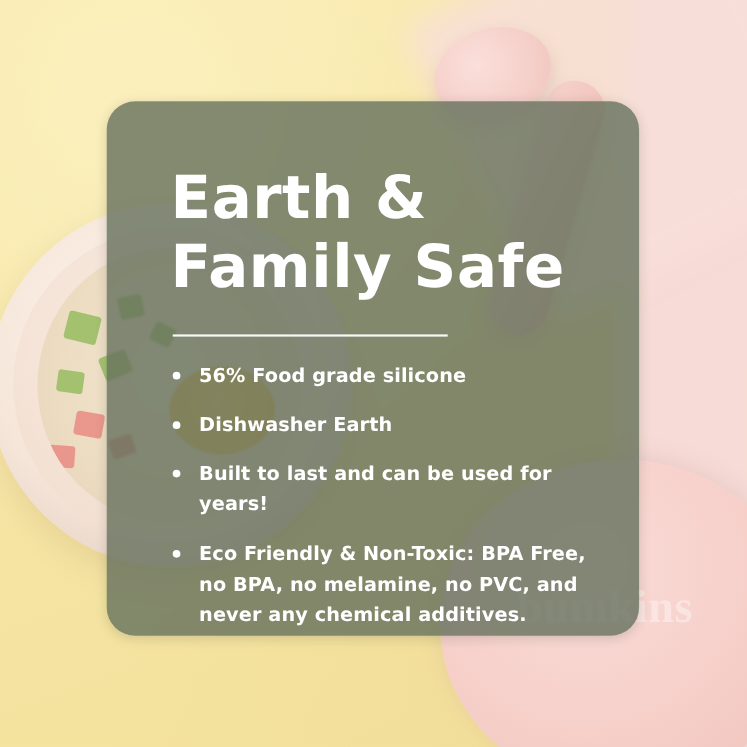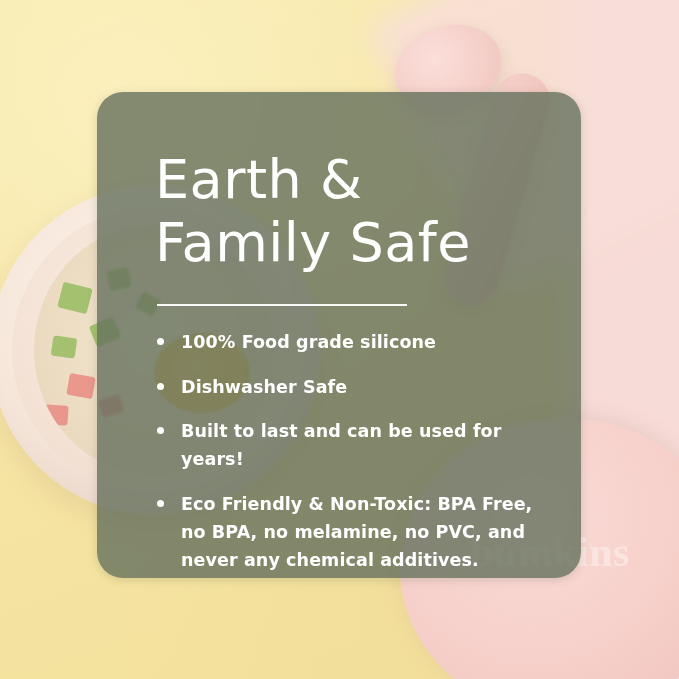--- a/index.html
+++ b/index.html
@@ -173,21 +173,21 @@
     background: rgba(101, 112, 92, 0.80);
     box-shadow: 0 2px 10px rgba(60,70,55,.18);
     color: #ffffff;
     box-sizing: border-box;
     padding: 38px 44px 30px 58px;
     backdrop-filter: blur(1px);
   }
   .card-title {
     font-size: 54px;
     line-height: 1.17;
-    font-weight: 400;
+    font-weight: 700;
     letter-spacing: .5px;
     margin: 18px 0 0 0;
     white-space: pre-line;
     font-family: "DejaVu Sans", sans-serif;
   }
   .divider {
     width: 250px;
     height: 2px;
     background: #ffffff;
     margin: 30px 0 22px 2px;
@@ -249,20 +249,20 @@
   <div class="spoon-bowl"></div>
 
   <div class="lid"></div>
   <div class="lid-emboss">bumkins</div>
 
   <div class="card">
     <h1 class="card-title">Earth &amp;
 Family Safe</h1>
     <div class="divider"></div>
     <ul class="bullets">
-      <li>100% Food grade silicone</li>
-      <li>Dishwasher Safe</li>
+      <li>56% Food grade silicone</li>
+      <li>Dishwasher Earth</li>
       <li>Built to last and can be used for years!</li>
       <li>Eco Friendly &amp; Non-Toxic: BPA Free, no BPA, no melamine, no PVC, and never any chemical additives.</li>
     </ul>
   </div>
 
 </div>
 
 </body></html>

